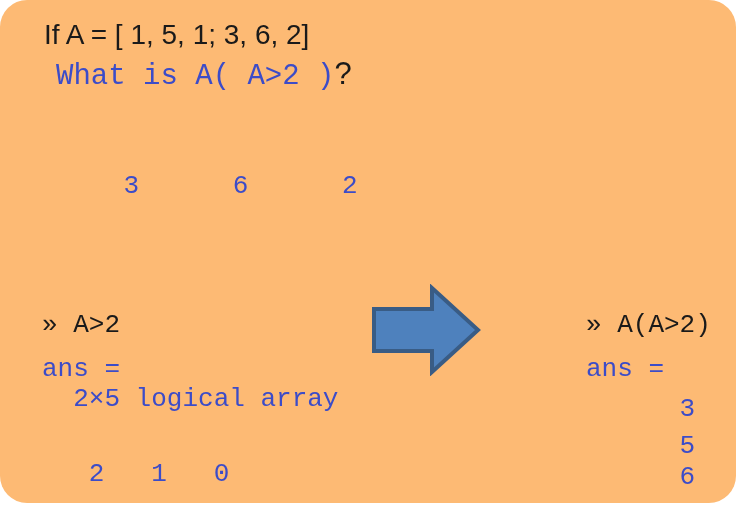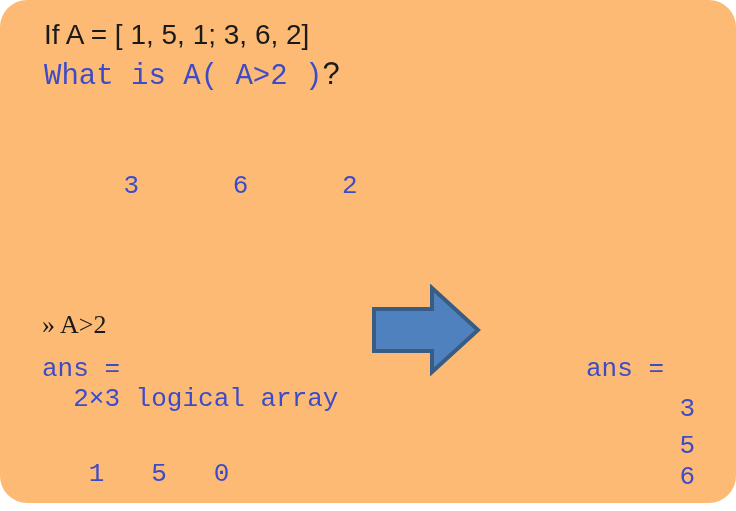--- a/index.html
+++ b/index.html
@@ -10,21 +10,21 @@
     overflow:hidden;
     font-family:"Liberation Mono","DejaVu Sans Mono",monospace;
     border-radius:27px;
   }
   .abs{position:absolute;white-space:pre;}
   .mono{
     font-family:"Liberation Mono","DejaVu Sans Mono",monospace;
     font-size:26px;line-height:26px;
     color:var(--blue-text,#3C4CC8);
   }
-  .black{color:var(--black-text,#1A1A1A);font-family:Liberation Serif, serif;}
+  .black{color:var(--black-text,#1A1A1A);}
   .title{
     font-family:"Liberation Sans","DejaVu Sans",sans-serif;
     font-size:28px;line-height:30px;
     color:var(--black-text,#1A1A1A);
   }
   .question{
     font-size:29px;line-height:30px;
     color:var(--blue-text,#3C4CC8);
   }
   .qmark{
@@ -33,31 +33,32 @@
     color:var(--black-text,#1A1A1A);
   }
 </style>
 </head>
 <body>
 
 <div class="slide">
 
   <div class="abs title" style="left:44px;top:20px">If A = [ 1, 5, 1; 3, 6, 2]</div>
 
-  <div class="abs question" style="left:44px;top:59px"><span>What is A( A&gt;2 )</span><span class="qmark">?</span></div>
+  <div class="abs question" style="left:56px;top:59px"><span>What is A( A&gt;2 )</span><span class="qmark">?</span></div>
 
   <div class="abs mono" style="left:30px;top:173px">      3      6      2</div>
 
   <div class="abs mono black" style="left:42px;top:312px">» A&gt;2</div>
   <div class="abs mono" style="left:42px;top:356px">ans =</div>
-  <div class="abs mono" style="left:42px;top:386px">  2×3 logical array</div>
-  <div class="abs mono" style="left:42px;top:461px">   1   5   0</div>
+  <div class="abs mono" style="left:42px;top:386px">  2×5 logical array</div>
+  <div class="abs mono" style="left:42px;top:461px">   2   1   0</div>
 
   <svg class="abs" style="left:370px;top:284px" width="112" height="92" viewBox="0 0 112 92">
     <polygon points="4,25 62,25 62,4 108,46 62,88 62,67 4,67" stroke-width="4" stroke-linejoin="miter" fill="#4E81BD" stroke="#395C85"></polygon>
   </svg>
 
+  <div class="abs mono black" style="left:586px;top:312px">» A(A&gt;2)</div>
   <div class="abs mono" style="left:586px;top:356px">ans =</div>
   <div class="abs mono" style="left:586px;top:396px">      3</div>
   <div class="abs mono" style="left:586px;top:433px">      5</div>
   <div class="abs mono" style="left:586px;top:464px">      6</div>
 
 </div>
 
 </body></html>

